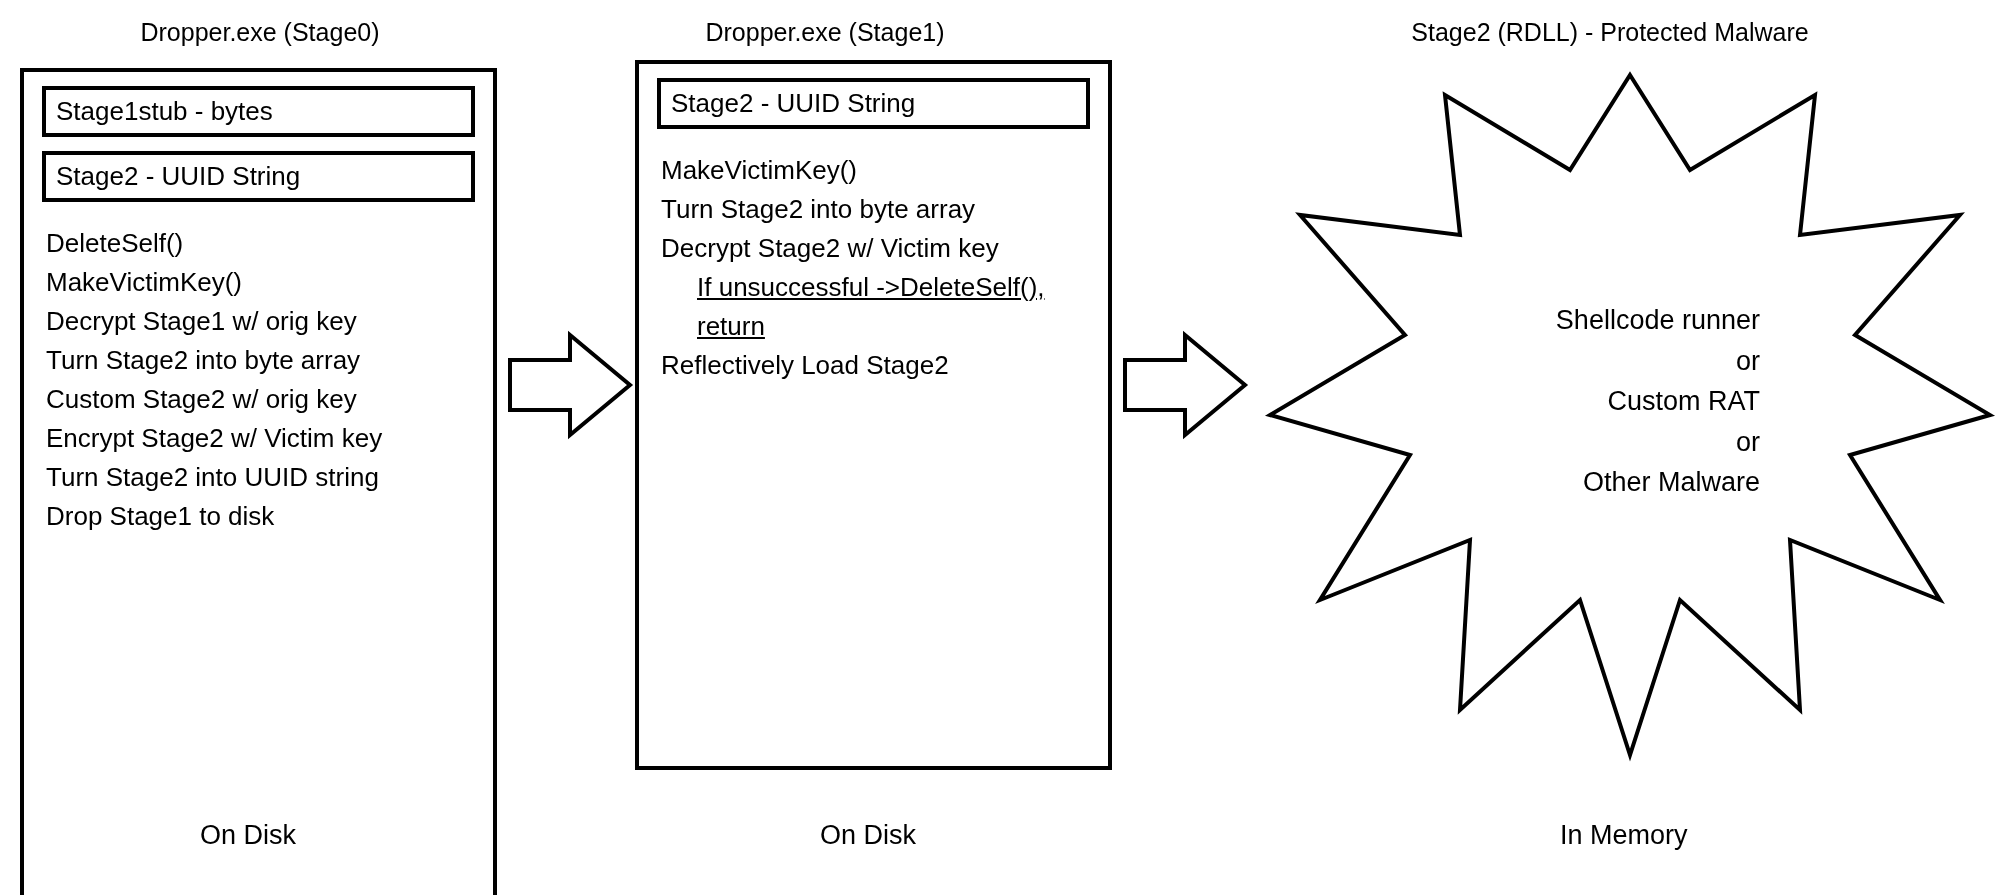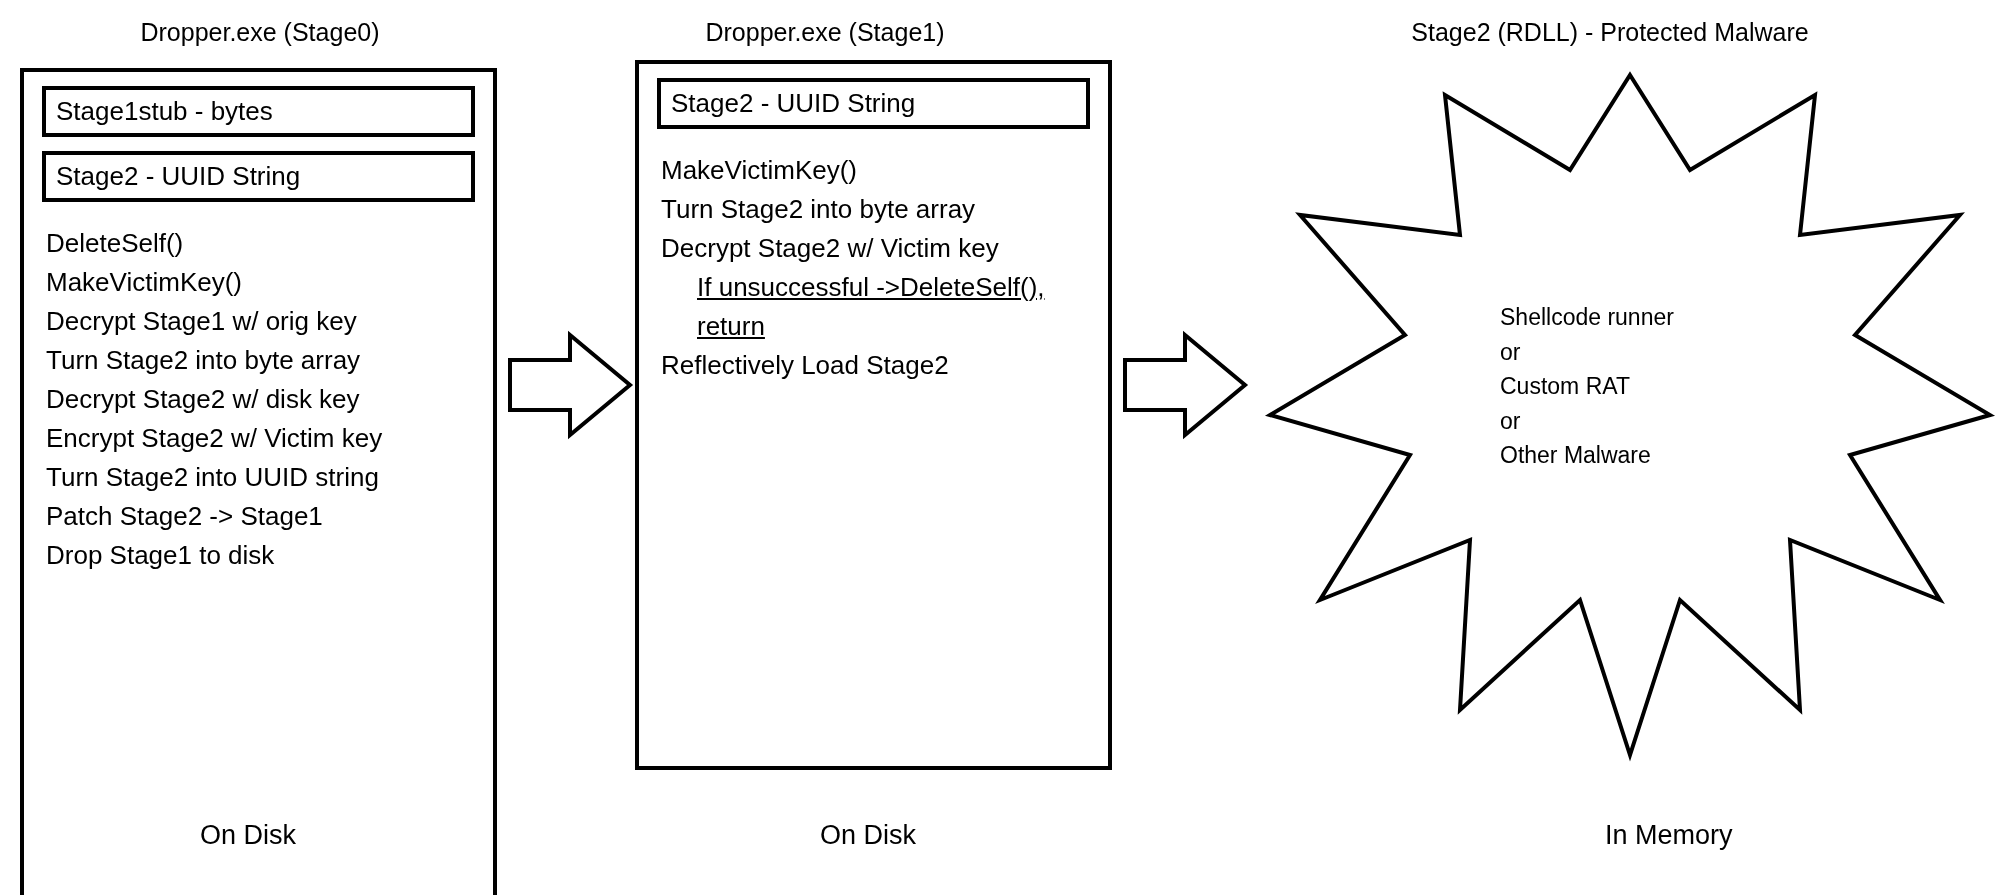--- a/index.html
+++ b/index.html
@@ -42,43 +42,42 @@
     text-align: center;
   }
   .arrow {
     position: absolute;
   }
   .starburst {
     position: absolute;
   }
   .starburst-text {
     position: absolute;
-    text-align: left;
+    text-align: right;
     width: 260px;
-    font-size: 23px;
+    font-size: 27px;
     line-height: 1.5;
   }
 </style>
 </head>
 <body>
 
 <div class="stage-title" style="left:110px; top:18px; width:300px;">Dropper.exe (Stage0)</div>
 
 <div class="stage-box" style="left:20px; top:68px; width:477px; height:838px;">
   <div class="inner-box">Stage1stub - bytes</div>
   <div class="inner-box">Stage2 - UUID String</div>
   <div class="steps">
     <div>DeleteSelf()</div>
     <div>MakeVictimKey()</div>
     <div>Decrypt Stage1 w/ orig key</div>
     <div>Turn Stage2 into byte array</div>
-    <div>Decrypt Stage2 w/ disk key</div>
+    <div>Custom Stage2 w/ orig key</div>
     <div>Encrypt Stage2 w/ Victim key</div>
     <div>Turn Stage2 into UUID string</div>
-    <div>Patch Stage2 -&gt; Stage1</div>
     <div>Drop Stage1 to disk</div>
   </div>
 </div>
 
 <div class="location-label" style="left:200px; top:820px;">On Disk</div>
 
 <svg class="arrow" style="left:505px; top:330px;" width="130" height="110" viewBox="0 0 130 110">
   <path d="M 5 30 L 65 30 L 65 5 L 125 55 L 65 105 L 65 80 L 5 80 Z" fill="#fff" stroke="#000" stroke-width="4"></path>
 </svg>
 
@@ -133,13 +132,13 @@
 </svg>
 
 <div class="starburst-text" style="left:1500px; top:300px;">
   <div>Shellcode runner</div>
   <div>or</div>
   <div>Custom RAT</div>
   <div>or</div>
   <div>Other Malware</div>
 </div>
 
-<div class="location-label" style="left:1605px; top:820px;">In Memory</div>
+<div class="location-label" style="left:1560px; top:820px;">In Memory</div>
 
 </body></html>

